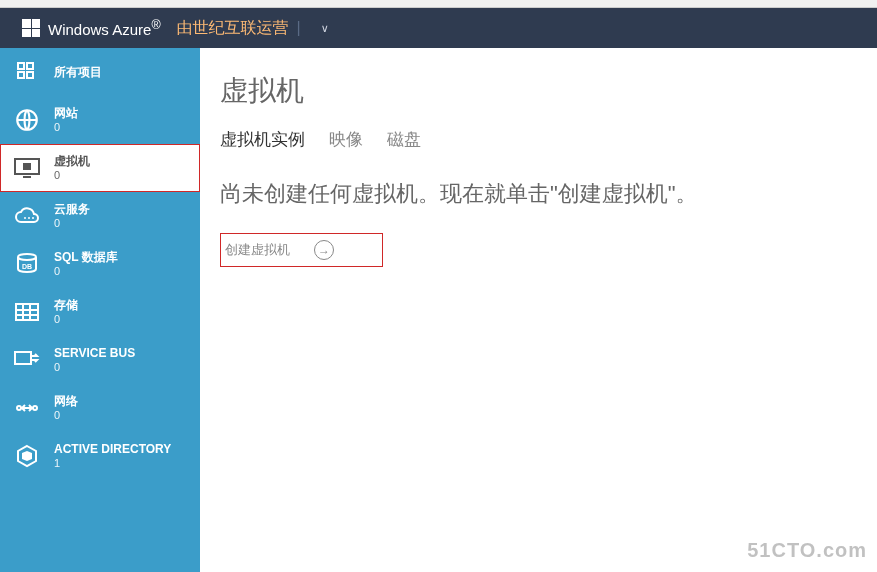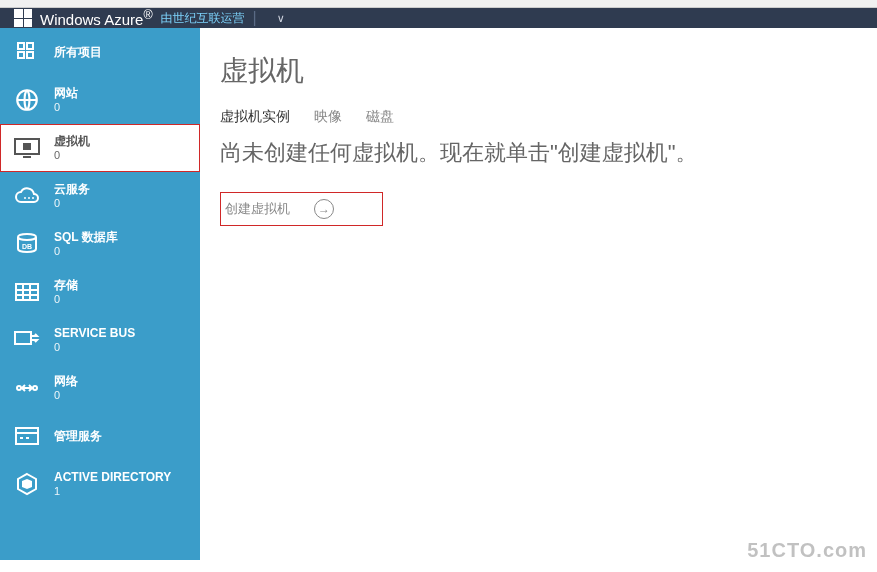--- a/index.html
+++ b/index.html
@@ -1,42 +1,42 @@
 <!DOCTYPE html>
 <html><head>
 <meta charset="utf-8">
 <style>
 * { margin: 0; padding: 0; box-sizing: border-box; }
 body { font-family: "Segoe UI", "Microsoft YaHei", sans-serif; background: #fff; width: 877px; height: 572px; overflow: hidden; position: relative; }
 
 .titlebar { height: 8px; background: #f0f0f0; border-bottom: 1px solid #ccc; }
 
-.header { background: #2f3b50; color: #fff; height: 20px; display: flex; align-items: center; padding: 0 14px; gap: 8px; }
+.header { background: #2f3b50; color: #fff; height: 40px; display: flex; align-items: center; padding: 0 22px; gap: 8px; }
 .win-logo { width: 18px; height: 18px; display: grid; grid-template-columns: 1fr 1fr; grid-template-rows: 1fr 1fr; gap: 1px; }
 .win-logo span { background: #fff; }
 .brand { font-size: 15px; font-weight: 400; }
-.operator { font-size: 12px; color: #7dd3fc; }
+.operator { font-size: 16px; color: #fdba74; margin-left: 8px; }
 .chev { margin-left: 12px; color: #d0d5e0; font-size: 11px; }
 
 .main { display: flex; height: calc(100% - 40px); }
 
 .sidebar { width: 200px; background: #3b9dc9; color: #fff; display: flex; flex-direction: column; }
 .sidebar-item { display: flex; align-items: center; height: 48px; padding: 8px 12px; gap: 12px; cursor: pointer; }
 .sidebar-item.active { background: #fff; color: #555; }
 .sidebar-item.highlight { outline: 1px solid #d02828; outline-offset: -1px; }
 .sidebar-item .icon { width: 30px; height: 30px; display: flex; align-items: center; justify-content: center; flex-shrink: 0; }
 .sidebar-item .text { display: flex; flex-direction: column; line-height: 1.2; }
 .sidebar-item .label { font-size: 12px; font-weight: bold; }
 .sidebar-item .count { font-size: 11px; opacity: 0.9; }
 .sidebar svg { stroke: #fff; fill: none; }
 .sidebar-item.active svg { stroke: #555; }
 
 .content { flex: 1; padding: 24px 0 0 20px; color: #505050; }
 .page-title { font-size: 28px; font-weight: 300; color: #666; margin-bottom: 18px; }
-.tabs { display: flex; gap: 24px; font-size: 14px; color: #888; margin-bottom: 12px; font-family: Liberation Serif, serif; }
+.tabs { display: flex; gap: 24px; font-size: 17px; color: #888; margin-bottom: 28px; font-family: Liberation Serif, serif; }
 .tabs .tab.active { color: #333; }
 .empty-msg { font-size: 22px; font-weight: 300; color: #666; margin-bottom: 24px; }
 .create-btn { display: inline-flex; align-items: center; gap: 24px; font-size: 13px; color: #888; padding: 6px 48px 6px 4px; border: 1px solid #d02828; cursor: pointer; }
 .create-btn .arrow { width: 20px; height: 20px; border: 1px solid #888; border-radius: 50%; display: flex; align-items: center; justify-content: center; font-size: 12px; }
 
 .watermark { position: absolute; right: 10px; bottom: 10px; color: #999; text-align: right; opacity: 0.6; font-family: Arial; }
 .watermark .wm-main { font-size: 20px; font-weight: bold; letter-spacing: 1px; }
 .watermark .wm-sub { font-size: 12px; }
 </style>
 </head>
@@ -163,31 +163,20 @@
             <circle cx="21" cy="10" r="2"></circle>
             <path d="M7 10h12M11 7l-3 3 3 3M15 7l3 3-3 3"></path>
           </svg>
         </span>
       <span class="text">
           <span class="label">网络</span>
           <span class="count">0</span>
         </span>
     </div>
 
-    <div class="sidebar-item">
-      <span class="icon">
-          <svg width="26" height="22" viewBox="0 0 26 22" stroke-width="2">
-            <rect x="2" y="3" width="22" height="16"></rect>
-            <path d="M2 8h22M6 13h3M12 13h3"></path>
-          </svg>
-        </span>
-      <span class="text">
-          <span class="label">管理服务</span>
-        </span>
-    </div>
 
     <div class="sidebar-item">
       <span class="icon">
           <svg width="26" height="26" viewBox="0 0 26 26" stroke-width="2">
             <polygon points="13,3 22,8 22,18 13,23 4,18 4,8"></polygon>
             <polygon points="13,8 18,10 18,16 13,18 8,16 8,10" fill="#fff" stroke="none"></polygon>
           </svg>
         </span>
       <span class="text">
           <span class="label">ACTIVE DIRECTORY</span>

